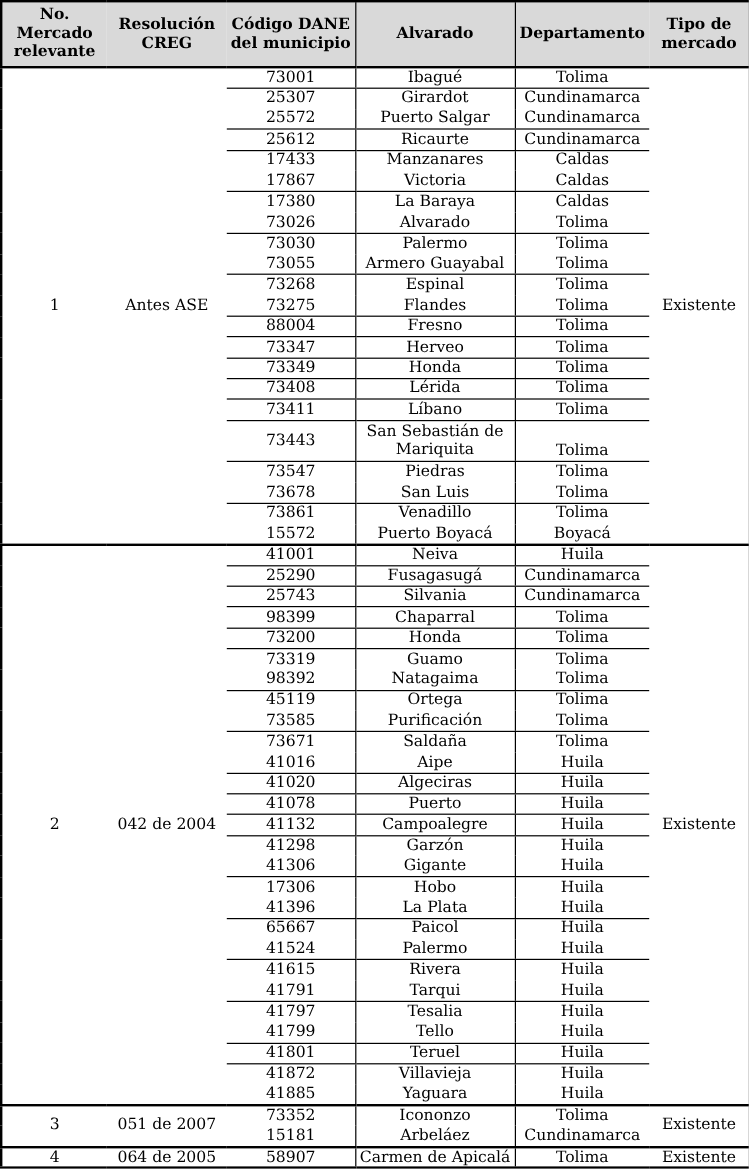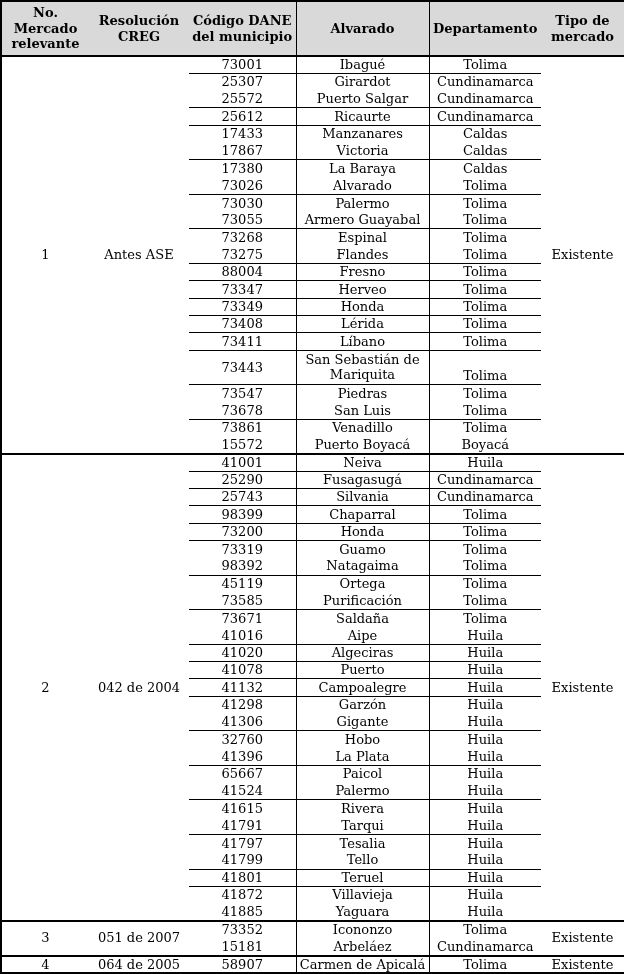--- a/index.html
+++ b/index.html
@@ -264,21 +264,21 @@
         <td>41298</td>
         <td class="vline ">Garzón</td>
         <td class="vline ">Huila</td>
       </tr>
       <tr class="mrow">
         <td class="sep">41306</td>
         <td class="vline sep">Gigante</td>
         <td class="vline sep">Huila</td>
       </tr>
       <tr class="mrow">
-        <td>32760</td>
+        <td>17306</td>
         <td class="vline ">Hobo</td>
         <td class="vline ">Huila</td>
       </tr>
       <tr class="mrow">
         <td class="sep">41396</td>
         <td class="vline sep">La Plata</td>
         <td class="vline sep">Huila</td>
       </tr>
       <tr class="mrow">
         <td>65667</td>

